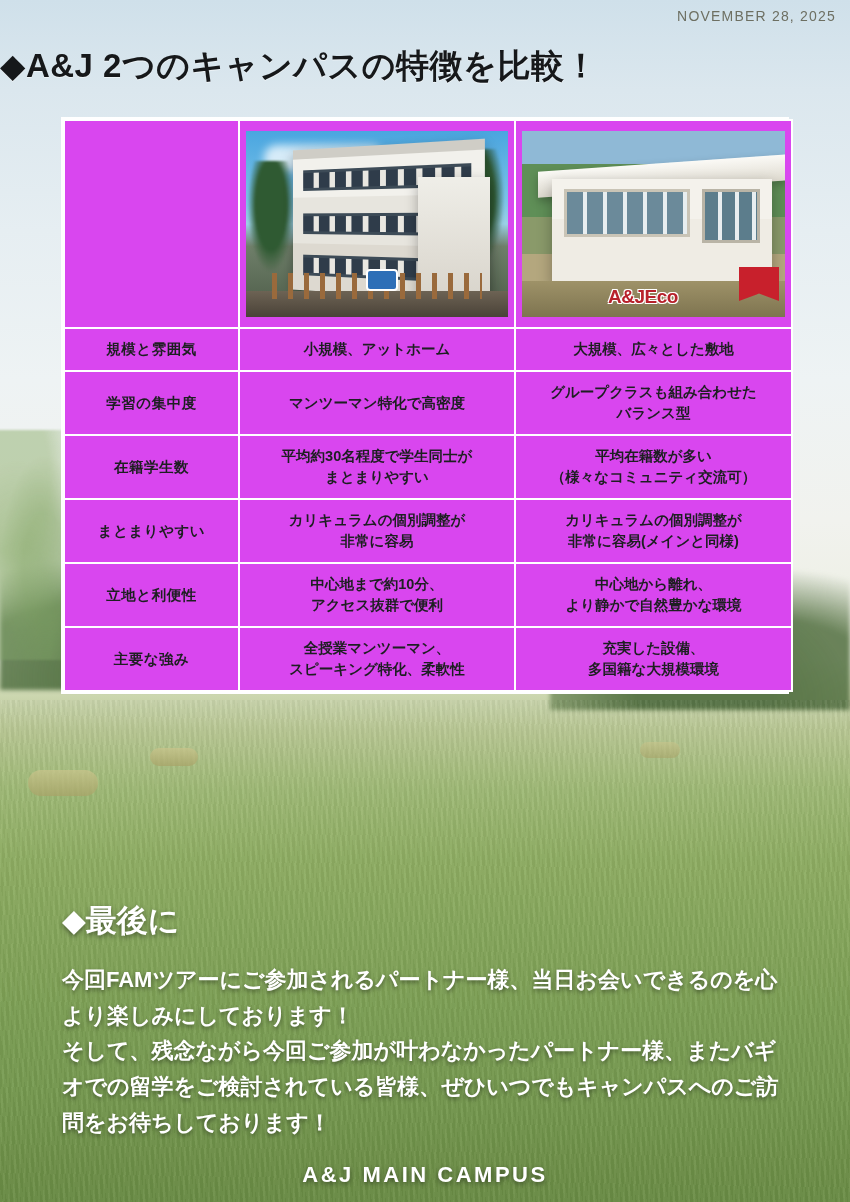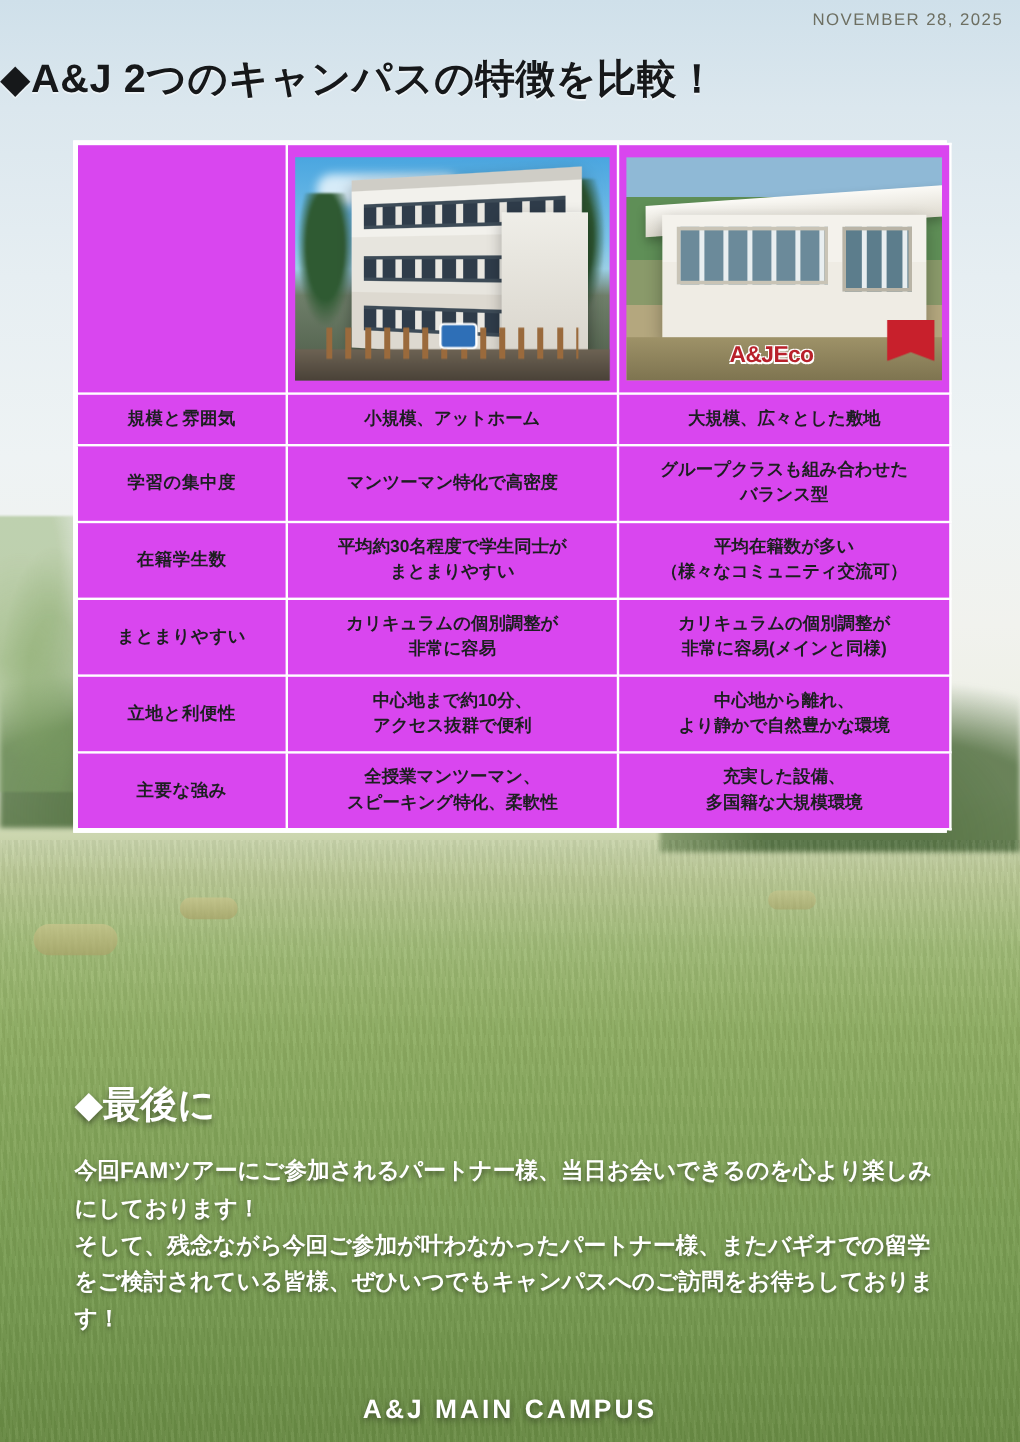--- a/index.html
+++ b/index.html
@@ -242,21 +242,21 @@
     left: 62px; top: 900px;
     font-size: 31px;
     font-weight: 800;
     color: #ffffff;
     text-shadow: 0 2px 5px rgba(0,0,0,.45);
   }
   .final-body {
     position: absolute;
     left: 62px; top: 962px;
     width: 730px;
-    font-size: 19px;
+    font-size: 22px;
     line-height: 1.62;
     font-weight: 700;
     color: #ffffff;
     text-shadow: 0 2px 4px rgba(0,0,0,.45);
   }
   .final-body p { margin: 0; }
 
   
   .footer {
     position: absolute;

